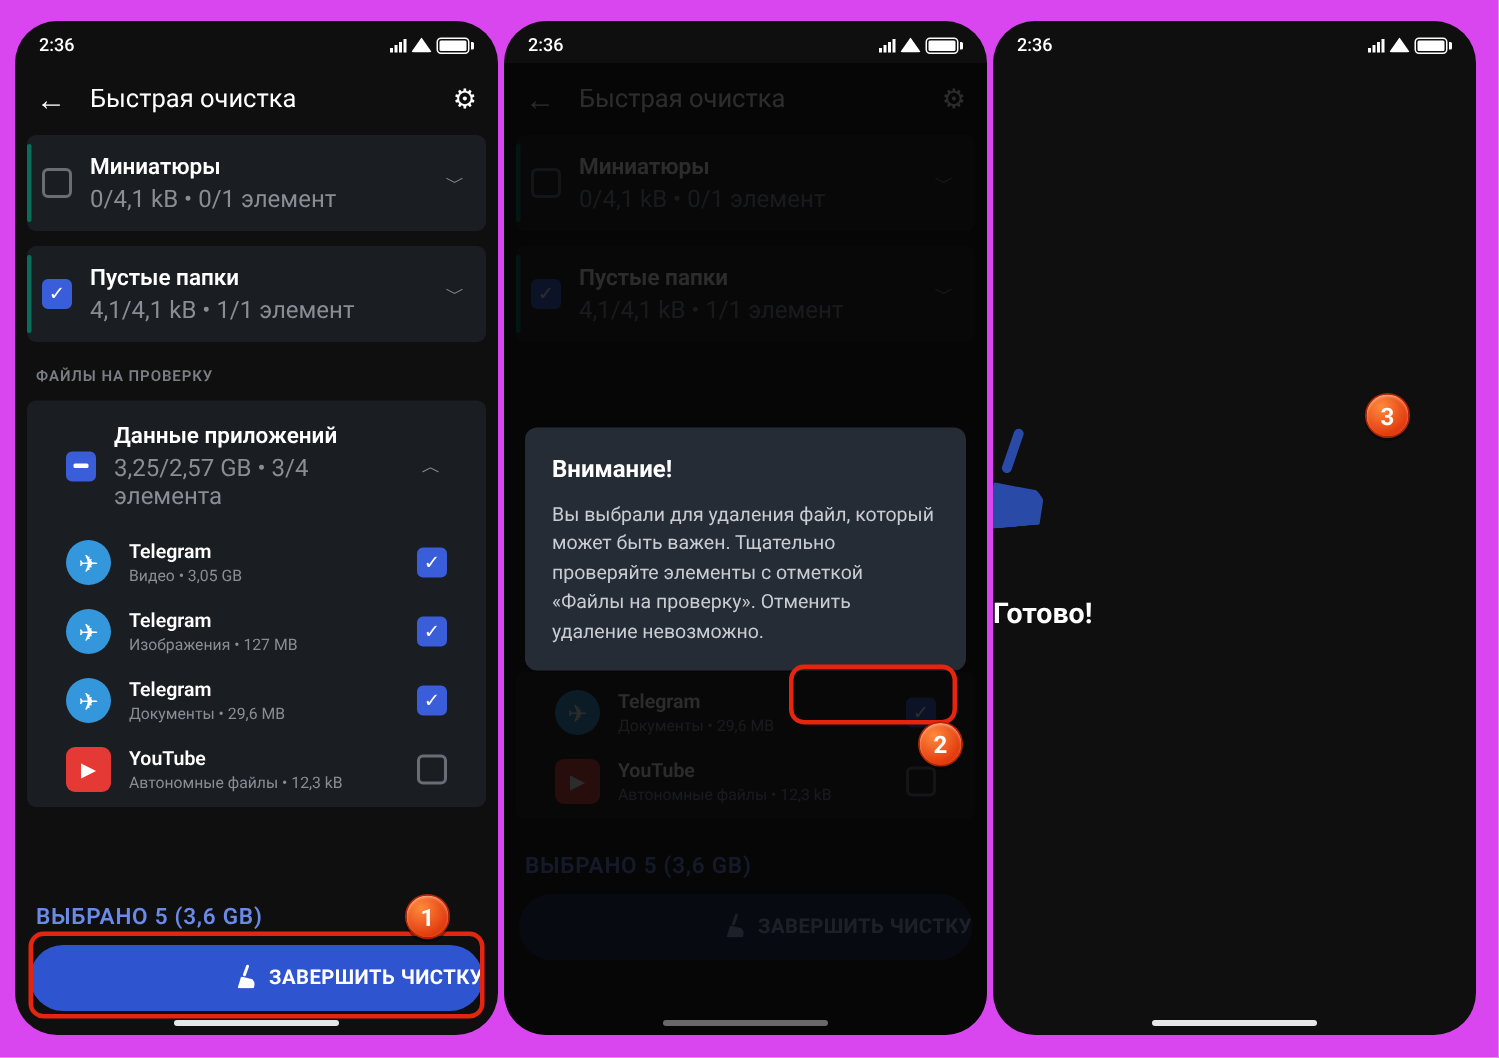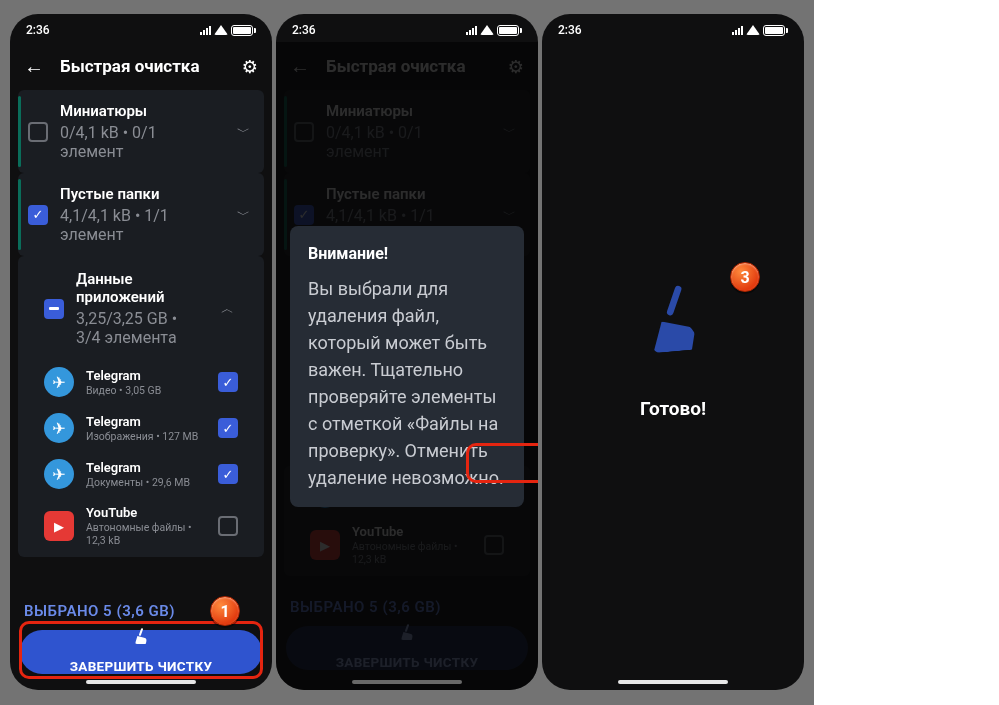--- a/index.html
+++ b/index.html
@@ -1,34 +1,34 @@
 <!DOCTYPE html>
 <html><head>
 <meta charset="utf-8">
 <style>
   * { box-sizing: border-box; margin: 0; padding: 0; }
   body { background: #fff; font-family: -apple-system, Roboto, Arial, sans-serif; }
-  .canvas { width: 814px; height: 705px; background: #737373; position: relative; display: flex; gap: 0; padding: 14px 8px; }
+  .canvas { width: 999px; height: 705px; background: #d946ef; position: relative; display: flex; gap: 0; padding: 14px 8px; }
   .phone { width: 322px; height: 676px; background: #0f0f10; border-radius: 28px; overflow: hidden; position: relative; margin: 0 2px; display: flex; flex-direction: column; }
   .statusbar { height: 28px; display: flex; align-items: center; justify-content: space-between; padding: 4px 16px 0; color: #fff; font-size: 12px; font-weight: 500; }
   .status-icons { display: flex; align-items: center; gap: 3px; }
   .sig { display: inline-flex; align-items: flex-end; gap: 1px; height: 10px; }
   .sig i { width: 2px; background: #fff; display: inline-block; }
   .sig i:nth-child(1){height:3px}.sig i:nth-child(2){height:5px}.sig i:nth-child(3){height:7px}.sig i:nth-child(4){height:9px}
   .wifi { width: 0; height: 0; border-left: 7px solid transparent; border-right: 7px solid transparent; border-bottom: 10px solid #fff; border-radius: 2px; }
   .batt-wrap { display: inline-flex; align-items: center; }
   .batt { width: 22px; height: 11px; border: 1px solid #fff; border-radius: 3px; padding: 1px; display: inline-block; }
   .batt::after { content:''; display:block; width: 100%; height:100%; background:#fff; border-radius:1px; }
   .batt-tip { width: 2px; height: 5px; background:#fff; margin-left:1px; border-radius:0 1px 1px 0; }
   .appbar { height: 48px; display: flex; align-items: center; padding: 0 14px; color: #fff; gap: 16px; }
   .appbar .back { font-size: 20px; line-height: 1; }
-  .appbar .title { font-size: 17px; font-weight: 700; flex: 1; }
+  .appbar .title { font-size: 17px; font-weight: 400; flex: 1; }
   .gear { font-size: 18px; }
   .content { flex: 1; overflow: hidden; padding: 0 8px; position: relative; }
-  .card { background: #1a1d22; border-radius: 6px; padding: 12px 10px; display: flex; align-items: center; gap: 12px; position: relative; }
+  .card { background: #1a1d22; border-radius: 6px; padding: 12px 10px; margin-bottom: 10px; display: flex; align-items: center; gap: 12px; position: relative; }
   .card .accent { position: absolute; left: 0; top: 6px; bottom: 6px; width: 3px; border-radius: 2px; }
   .accent.teal { background: #0a6d5a; }
   .accent.orange { background: #c66a0f; }
   .chk { width: 20px; height: 20px; border-radius: 4px; border: 2px solid #6a6d74; flex-shrink: 0; display:flex; align-items:center; justify-content:center; }
   .chk.checked { background: #3a5dd9; border-color: #3a5dd9; color:#fff; font-size: 13px; }
   .chk.indet { background: #3a5dd9; border-color: #3a5dd9; position:relative; }
   .chk.indet::after { content:''; width: 10px; height: 3px; background:#fff; border-radius:1px; }
   .card-body { flex: 1; min-width: 0; }
   .card-title { color: #fff; font-size: 15px; font-weight: 600; }
   .card-sub { color: #8a8d94; font-size: 16px; margin-top: 3px; }
@@ -38,35 +38,35 @@
   .group-head { display:flex; align-items:center; gap:12px; padding: 10px 10px 12px; }
   .item { display:flex; align-items:center; gap:12px; padding: 8px 10px; }
   .app-icon { width: 30px; height: 30px; border-radius: 50%; display:flex; align-items:center; justify-content:center; flex-shrink:0; color:#fff; font-size:16px; }
   .ico-tg { background: #3497dc; }
   .ico-yt { background: #e53935; border-radius: 6px; font-size:13px; }
   .item-body { flex:1; min-width:0; }
   .item-title { color:#fff; font-size: 13px; font-weight:600; }
   .item-sub { color:#8a8d94; font-size: 10.5px; margin-top: 1px; }
   .footer { padding: 8px 10px 16px; }
   .selected { color:#6a8ae8; font-size: 15px; letter-spacing: 0.5px; font-weight:600; padding: 4px 4px 10px; }
-  .btn { background: #2f54cf; color:#fff; border-radius: 24px; height: 44px; display:flex; align-items:center; justify-content:space-between; gap:8px; font-size: 13.5px; font-weight:700; letter-spacing: 0.3px; flex-direction: column; }
+  .btn { background: #2f54cf; color:#fff; border-radius: 24px; height: 44px; display:flex; align-items:center; justify-content:flex-end; gap:8px; font-size: 13.5px; font-weight:700; letter-spacing: 0.3px; }
   .btn.dark { background: #1d2b52; color:#9fb3ea; }
   .broom { display:inline-block; width:14px; height:14px; position:relative; }
   .broom::before { content:''; position:absolute; width:2px; height:8px; background:currentColor; top:-2px; left:6px; transform:rotate(20deg); border-radius:1px; }
   .broom::after { content:''; position:absolute; width:12px; height:8px; background:currentColor; bottom:0; left:1px; border-radius: 2px 6px 2px 2px; clip-path: polygon(20% 0, 100% 30%, 90% 100%, 0 100%); }
   .homebar { position:absolute; bottom:6px; left:50%; transform:translateX(-50%); width:110px; height:4px; background:#fff; border-radius:3px; opacity:.9; }
   .dim { opacity: .35; pointer-events:none; }
   .modal-backdrop { position:absolute; inset:0; background: rgba(0,0,0,0.55); display:flex; align-items:center; justify-content:center; padding: 0 14px; }
   .modal { background:#262c35; border-radius:8px; padding: 18px 18px 10px; width: 100%; }
   .modal h3 { color:#fff; font-size:16px; font-weight:700; margin-bottom:12px; }
-  .modal p { color:#c9ccd2; font-size:18px; line-height:1.5; margin-bottom:6px; }
+  .modal p { color:#c9ccd2; font-size:13px; line-height:1.5; margin-bottom:6px; }
   .modal-chkrow { display:flex; align-items:center; gap:12px; color:#c9ccd2; font-size:13px; margin-bottom:16px; }
   .modal-actions { display:flex; justify-content:flex-end; gap: 4px; }
   .modal-btn { color:#7a95e8; font-size:12.5px; font-weight:700; letter-spacing:.4px; padding: 10px 10px; border-radius:4px; }
-  .done-wrap { flex:1; display:flex; flex-direction:column; align-items:center; justify-content:center; gap: 60px; color:#fff; }
+  .done-wrap { flex:1; display:flex; flex-direction:column; justify-content:center; gap: 60px; color:#fff; }
   .done-broom { color:#2a4aa8; transform: scale(2.2) rotate(-5deg); width:24px; height:24px; position:relative; }
   .done-broom::before { content:''; position:absolute; width:3px; height:14px; background:currentColor; top:-6px; left:12px; transform:rotate(24deg); border-radius:2px; }
   .done-broom::after { content:''; position:absolute; width:20px; height:14px; background:currentColor; bottom:0; left:2px; border-radius: 3px 10px 3px 3px; clip-path: polygon(25% 0, 100% 30%, 88% 100%, 0 100%); }
   .done-text { font-size:19px; font-weight:700; }
 
   .callout { position:absolute; border:3px solid #e52510; border-radius:10px; pointer-events:none; z-index:5; }
   .badge { position:absolute; width:30px; height:30px; border-radius:50%; background: radial-gradient(circle at 35% 30%, #ff8a3c, #e23b0f 70%); color:#fff; font-weight:700; font-size:16px; display:flex; align-items:center; justify-content:center; box-shadow: 0 2px 0 rgba(0,0,0,.4), inset 0 1px 2px rgba(255,255,255,.5); border:1px solid #b02500; z-index:6; }
 </style>
 </head>
 <body>
@@ -107,27 +107,28 @@
       </div>
       <div class="card">
         <span class="accent teal"></span>
         <span class="chk checked">✓</span>
         <div class="card-body">
           <div class="card-title">Пустые папки</div>
           <div class="card-sub">4,1/4,1 kB • 1/1 элемент</div>
         </div>
         <span class="chevron">﹀</span>
       </div>
+      <div class="section-label">ФАЙЛЫ НА ПРОВЕРКУ</div>
       <div class="group">
         <div class="group-head">
           <span class="accent orange" style="position:absolute;left:0;top:8px;height:40px;"></span>
           <span class="chk indet"></span>
           <div class="card-body">
             <div class="card-title">Данные приложений</div>
-            <div class="card-sub">3,25/3,25 GB • 3/4 элемента</div>
+            <div class="card-sub">3,25/2,57 GB • 3/4 элемента</div>
           </div>
           <span class="chevron">︿</span>
         </div>
         <div class="item">
           <span class="app-icon ico-tg">✈</span>
           <div class="item-body">
               <div class="item-title">Telegram</div>
               <div class="item-sub">Видео • 3,05 GB</div>
             </div>
           <span class="chk checked">✓</span>

